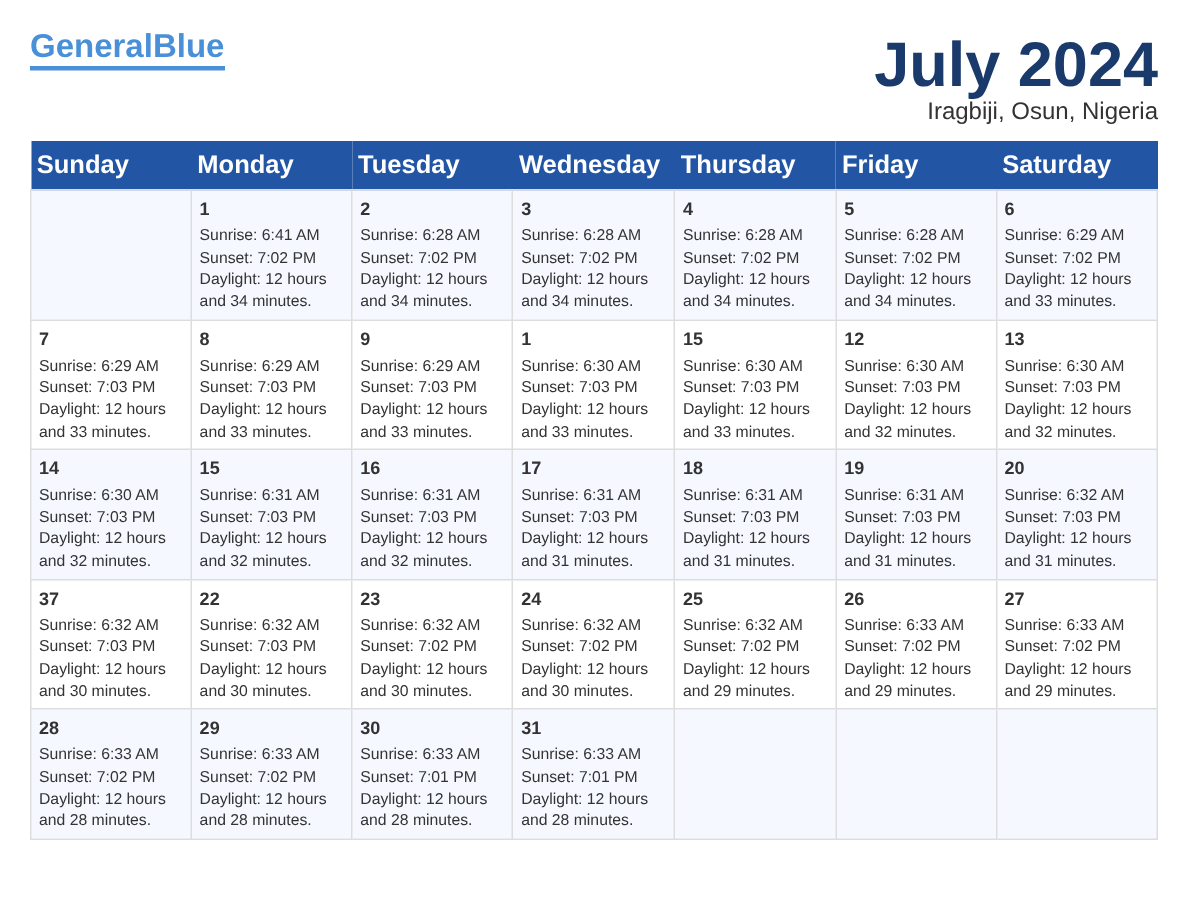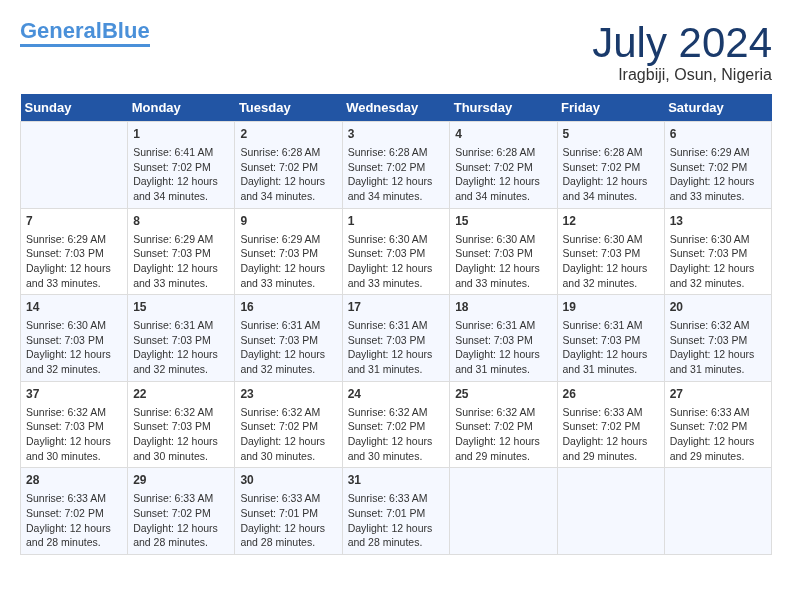--- a/index.html
+++ b/index.html
@@ -35,39 +35,39 @@
       width: 100%;
       height: 3px;
       background: #4a90d9;
       margin-top: 2px;
     }
     .title-block {
       text-align: right;
     }
     .month-title {
       font-size: 42px;
-      font-weight: normal;
+      font-weight: bold;
       color: #1a3a6b;
       line-height: 1.1;
     }
     .location {
       font-size: 16px;
       color: #333;
     }
     table {
       width: 100%;
       border-collapse: collapse;
       font-size: 11px;
     }
     thead tr th {
       background-color: #2255a4;
       color: #fff;
       padding: 6px 4px;
       text-align: left;
-      font-size: 13px;
+      font-size: 17px;
       font-weight: bold;
     }
     tbody tr td {
       vertical-align: top;
       padding: 4px 5px;
       border: 1px solid #ddd;
       width: 108px;
       min-height: 70px;
       color: #333;
       font-size: 10.5px;

